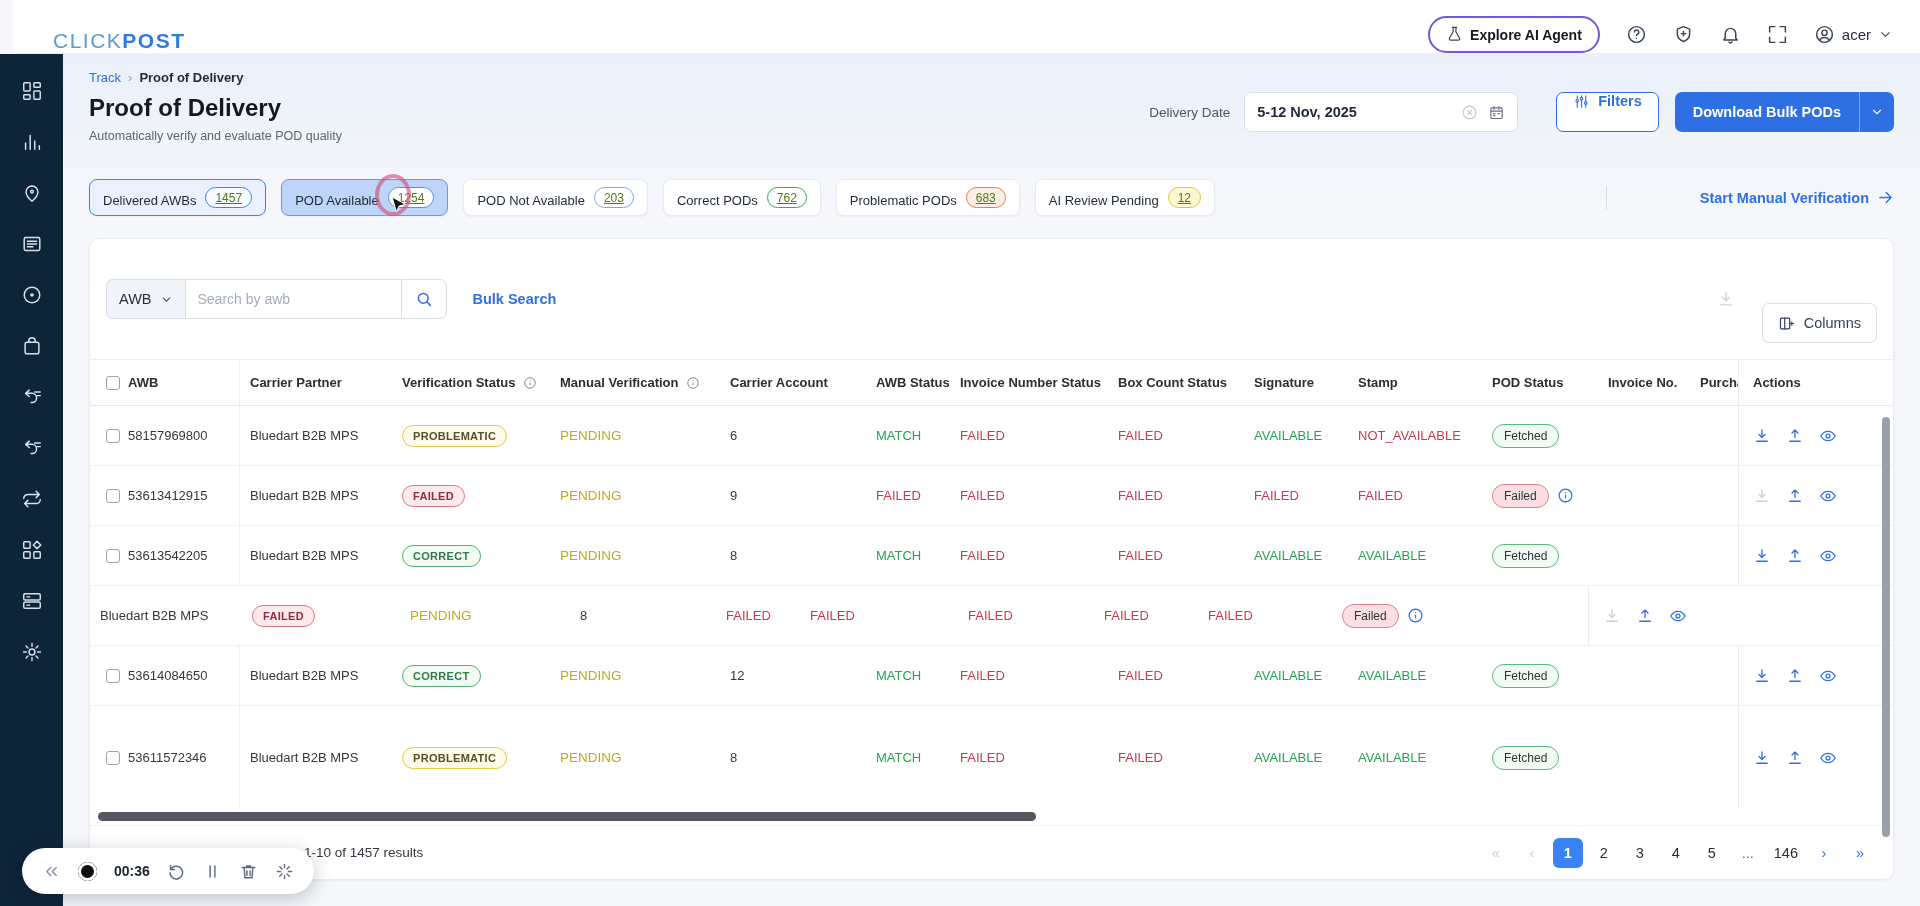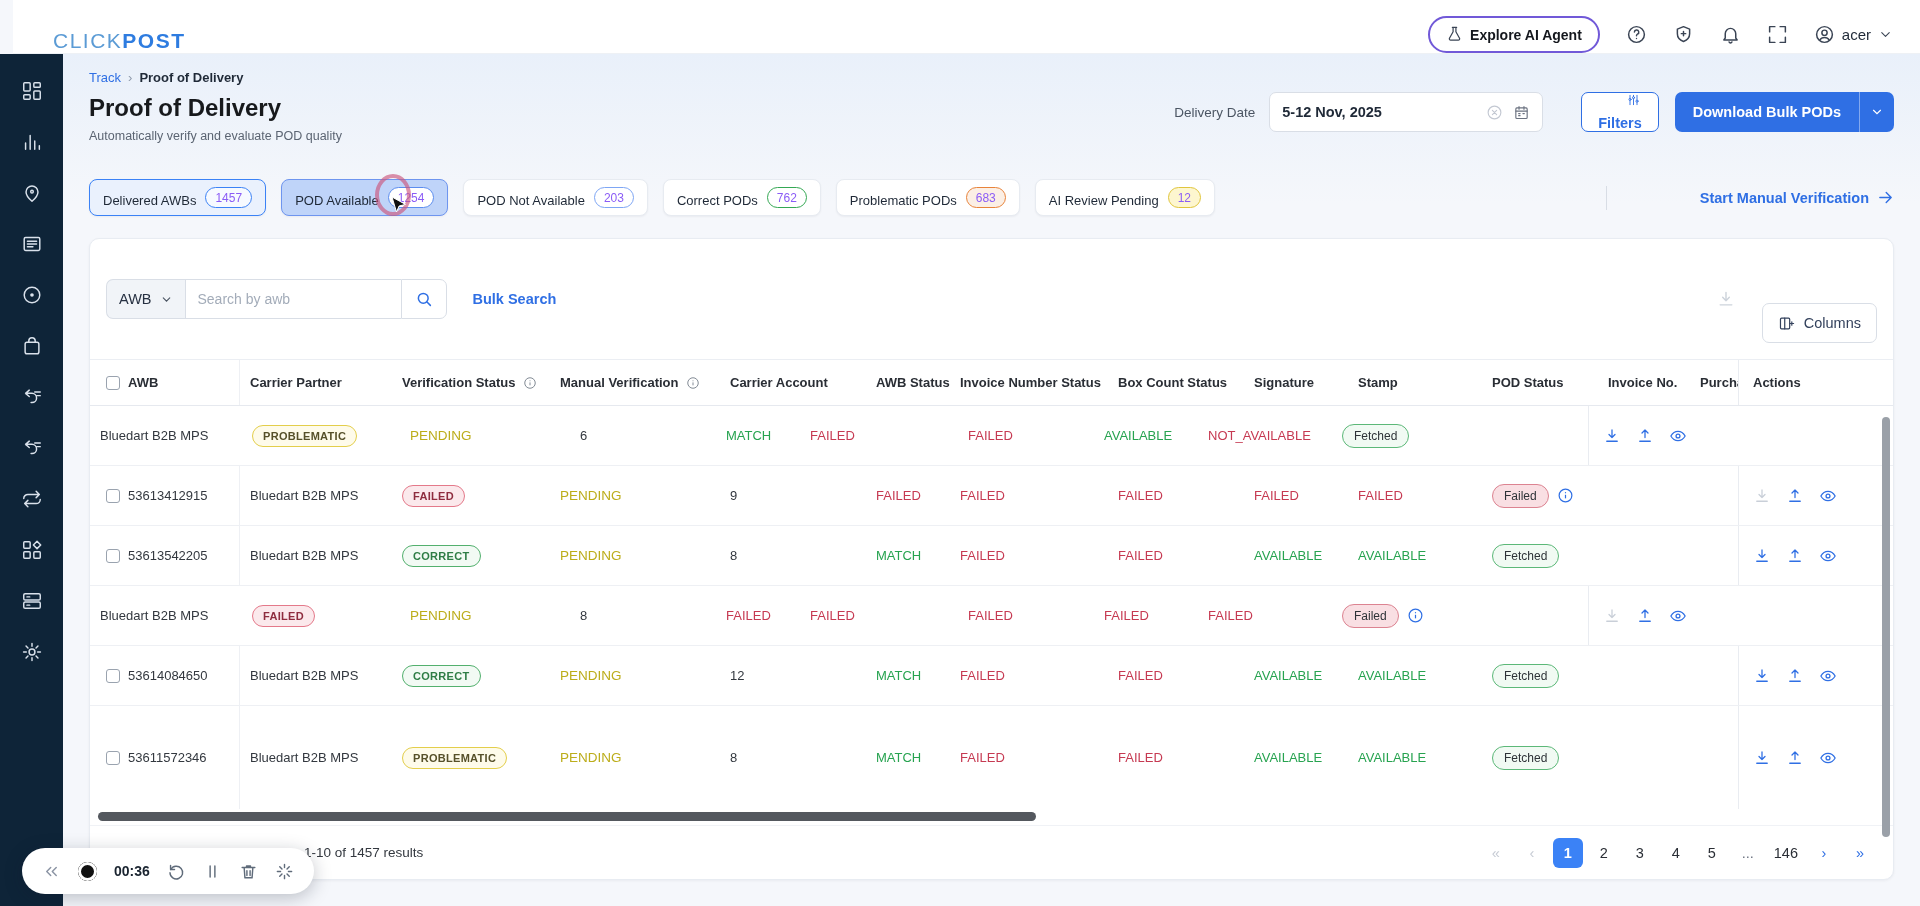--- a/index.html
+++ b/index.html
@@ -33,30 +33,30 @@
   .breadcrumb .cur{color:#1F2937;font-weight:600;}
   .page-title{font-size:24px;font-weight:800;color:#17191C;margin-top:9px;}
   .page-sub{font-size:12.5px;color:#5B6472;margin-top:7px;}
   .head-controls{margin-left:auto;display:flex;align-items:center;gap:12px;margin-top:22px;}
   .dd-label{font-size:13.5px;color:#4B5563;margin-right:2px;}
   .date-input{width:274px;height:40px;border:1px solid #D9DEE6;border-radius:7px;background:#fff;display:flex;align-items:center;
     padding:0 12px;font-size:14.5px;color:#1F2937;font-weight:600;}
   .date-input .sp{margin-left:auto;display:flex;gap:10px;align-items:center;}
   .mini-ic{width:17px;height:17px;stroke:#6B7280;fill:none;stroke-width:1.6;stroke-linecap:round;stroke-linejoin:round;}
   .filters-btn{height:40px;padding:0 16px;border:1px solid #2F6FE4;border-radius:7px;background:#fff;color:#2F6FE4;
-    font-size:14.5px;font-weight:600;display:flex;align-items:flex-end;gap:8px;cursor:pointer;margin-left:26px;flex-direction:column;}
+    font-size:14.5px;font-weight:600;display:flex;align-items:flex-start;gap:8px;cursor:pointer;margin-left:26px;}
   .dl-btn{height:40px;border-radius:7px;background:#2F6FE4;color:#fff;display:flex;align-items:stretch;cursor:pointer;overflow:hidden;margin-left:4px;}
   .dl-btn .txt{display:flex;align-items:center;padding:0 18px;font-size:14.5px;font-weight:600;}
   .dl-btn .caret{display:flex;align-items:center;padding:0 10px;border-left:1px solid rgba(255,255,255,.4);}
 
   
   .chips-row{display:flex;align-items:center;gap:15px;margin-top:36px;}
   .chip{display:flex;align-items:flex-end;gap:9px;padding:7px 13px;background:#fff;border:1px solid #E7EBF1;border-radius:8px;
     font-size:13px;color:#1F2937;box-shadow:0 1px 2px rgba(16,24,40,.05);cursor:pointer;white-space:nowrap;}
-  .chip .count{padding:2.5px 9px;border-radius:999px;font-size:12px;border:1px solid #9DB9F2;background:#fff;color:#8b5cf6;}
+  .chip .count{padding:2.5px 9px;border-radius:999px;font-size:12px;border:1px solid #9DB9F2;background:#fff;color:#4d7c0f;text-decoration:underline;}
   .chip.c-delivered{background:#EAF1FD;border:1.5px solid #3B82F6;}
   .chip.c-delivered .count{border-color:#3B82F6;background:#F7FAFF;}
   .chip.c-available{background:#BFD4F9;border:1.5px solid #6E95EF;position:relative;}
   .chip.c-available .count{border-color:#5B8DEF;background:#fff;}
   .chip.c-notavail .count{border-color:#7EA6F4;}
   .chip.c-correct .count{border-color:#34A853;}
   .chip.c-problem .count{border-color:#E8833A;background:#FBEFE5;}
   .chip.c-review .count{border-color:#E0C53C;background:#FDF6CF;}
   .click-ring{position:absolute;left:56%;top:-6px;width:36px;height:42px;border:4px solid rgba(203,86,124,.65);border-radius:50%;pointer-events:none;}
   .cursor-arrow{position:absolute;left:66%;top:16px;pointer-events:none;}
@@ -377,20 +377,24 @@
           <div class="td c8">Box Count Status</div>
           <div class="td c9">Signature</div>
           <div class="td c10">Stamp</div>
           <div class="td c11">POD Status</div>
           <div class="td c12">Invoice No.</div>
           <div class="td c13">Purchas</div>
           <div class="td c14">Actions</div>
         </div>
 
         <div class="tr body">
+          <div class="td c1">
+              <span class="chk"></span>
+              <span>58157969800</span>
+            </div>
           <div class="td c2">Bluedart B2B MPS</div>
           <div class="td c3">
               <span class="badge b-problem">PROBLEMATIC</span>
             </div>
           <div class="td c4">
               <span class="t-yellow">PENDING</span>
             </div>
           <div class="td c5">6</div>
           <div class="td c6">
               <span class="t-green">MATCH</span>

